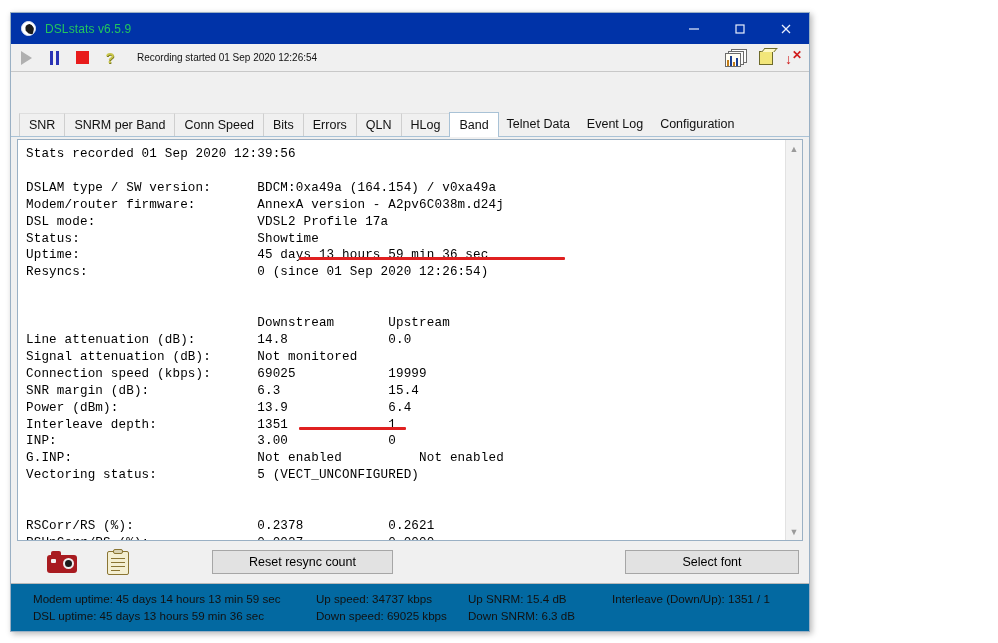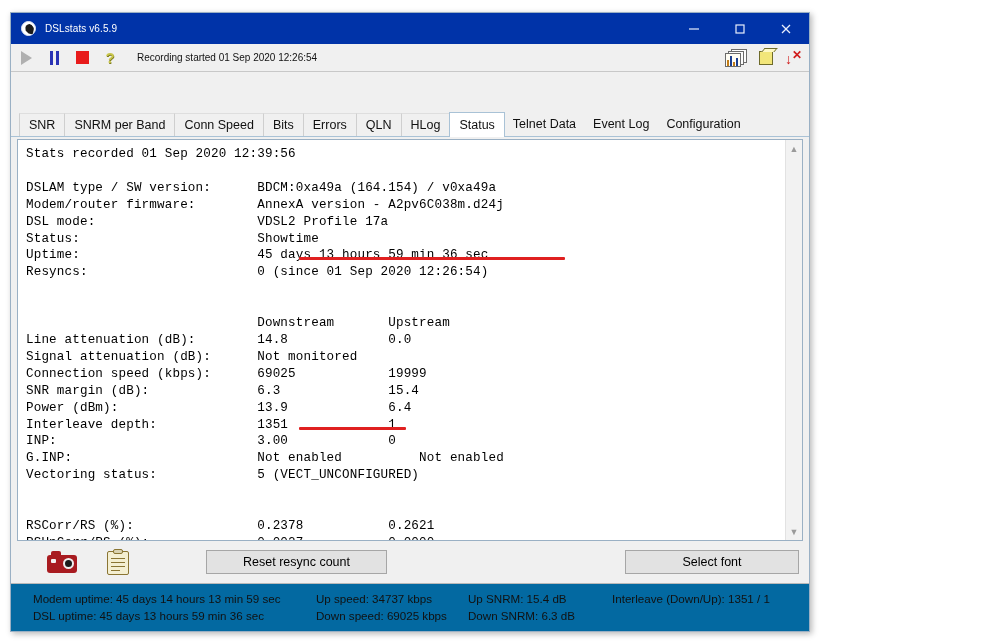--- a/index.html
+++ b/index.html
@@ -56,22 +56,22 @@
   .title-icon .globe:after {
     content: "";
     position: absolute;
     left: 3px; top: 2px;
     width: 9px; height: 11px;
     background: #1a1a1a;
     border-radius: 50% 50% 45% 45%;
     clip-path: polygon(0 18%, 32% 0, 70% 10%, 100% 40%, 88% 100%, 40% 92%, 8% 66%);
   }
   .title-text {
-    color: #ffffff;
-    font-size: 10px;
+    color: #22c55e;
+    font-size: 12px;
     letter-spacing: 0.1px;
   }
   .win-controls {
     position: absolute;
     right: 0; top: 0;
     height: 31px;
     display: flex;
   }
   .win-btn {
     width: 46px;
@@ -393,21 +393,21 @@
     border: 1px solid #a6a6a6;
     box-sizing: border-box;
     font-family: "Liberation Sans", sans-serif;
     font-size: 12.5px;
     color: #000;
     text-align: center;
     line-height: 22px;
   }
   #btn-reset {
     position: absolute;
-    left: 195px;
+    left: 201px;
     width: 181px;
   }
   #btn-font {
     position: absolute;
     left: 614px;
     width: 174px;
   }
 
   
   .statusbar {
@@ -496,21 +496,21 @@
   </div>
 
   <div class="tabstrip">
     <div class="tab">SNR</div>
     <div class="tab">SNRM per Band</div>
     <div class="tab">Conn Speed</div>
     <div class="tab">Bits</div>
     <div class="tab">Errors</div>
     <div class="tab">QLN</div>
     <div class="tab">HLog</div>
-    <div class="tab active">Status</div>
+    <div class="tab active">Band</div>
     <div class="tab plain">Telnet Data</div>
     <div class="tab plain">Event Log</div>
     <div class="tab plain">Configuration</div>
   </div>
 
   <div class="content-wrap">
     <div class="text-panel">
       <div class="text-area">
         <pre class="stats">Stats recorded 01 Sep 2020 12:39:56
 

